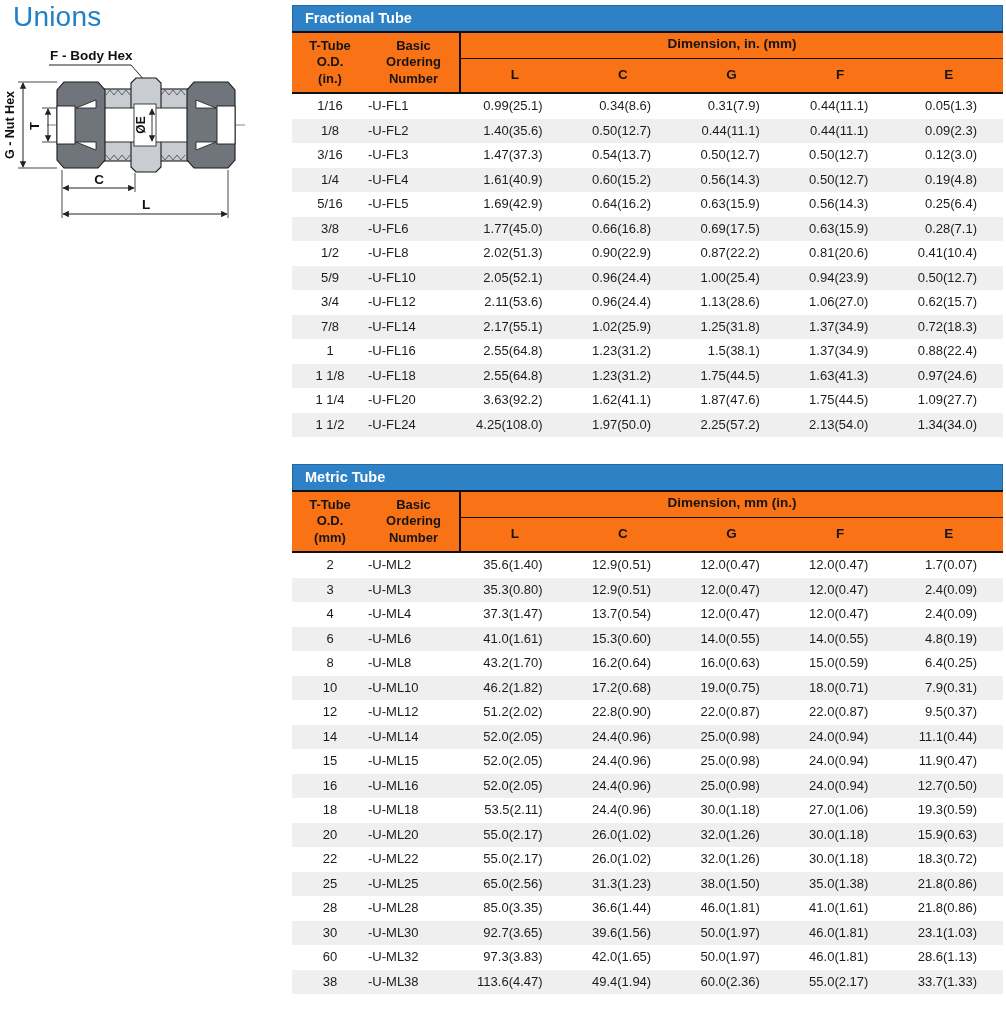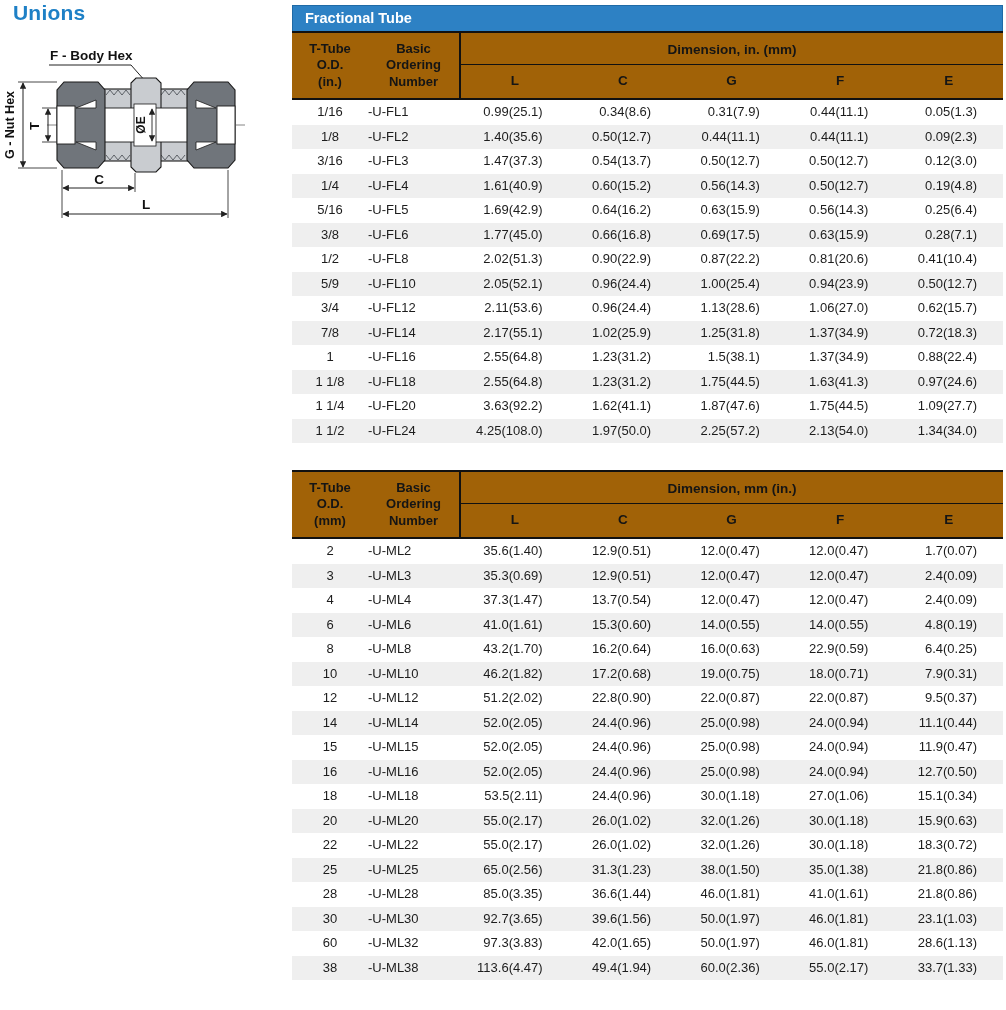--- a/index.html
+++ b/index.html
@@ -3,46 +3,46 @@
 <meta charset="utf-8">
 <style>
   html,body{margin:0;padding:0;}
   body{
     width:1006px;height:1010px;position:relative;background:#ffffff;
     font-family:"Liberation Sans", sans-serif;color:#1a1a1a;overflow:hidden;
     -webkit-font-smoothing:antialiased;
   }
   .page-title{
     position:absolute;left:13px;top:1px;margin:0;
-    font-size:21px;font-weight:bold;color:var(--title-blue,#1e80c6);
+    font-size:28px;font-weight:normal;color:var(--title-blue,#1e80c6);
     letter-spacing:.2px;
   }
   .diagram{position:absolute;left:3px;top:42px;}
   .right-col{position:absolute;left:292px;top:5px;width:711px;}
   .tube-section{width:711px;}
   .tube-section.second{margin-top:27px;}
   .title-bar{
     box-sizing:border-box;background:var(--accent,#2d81c4);
     border:1px solid #1f6aa6;border-bottom:none;
     color:#ffffff;font-weight:bold;font-size:14.5px;
     padding:5px 12px 6px 12px;line-height:14px;
   }
   table.spec{
     width:711px;border-collapse:collapse;table-layout:fixed;
     border-top:2px solid #111;
   }
   table.spec col.c1{width:76px;}
   table.spec col.c2{width:92px;}
   thead th{
-    background:#a16207;font-size:13px;font-weight:bold;color:#151515;
+    background:#f97316;font-size:13px;font-weight:bold;color:#151515;
     padding:0;text-align:center;vertical-align:middle;
   }
   th.c1h,th.c2h{line-height:1.28;}
   th.dimh{
-    font-size:13.5px;padding:9px 0 7px 0;
+    font-size:13.5px;padding:3px 0 7px 0;
     border-left:2px solid #111;border-bottom:1px solid #111;
   }
   tr.letters th{font-size:13.5px;padding:8px 0 10px 0;border-bottom:2px solid #111;}
   tr.letters th.first{border-left:2px solid #111;}
   th.c1h,th.c2h{border-bottom:2px solid #111;}
   tbody td{
     font-size:13px;line-height:13.5px;padding:5px 0 6px 0;color:#1c1c1c;
     white-space:nowrap;
   }
   tbody td.c1{text-align:center;margin-top:8px;}
@@ -275,20 +275,21 @@
             <td class="dim">1.97(50.0)</td>
             <td class="dim">2.25(57.2)</td>
             <td class="dim">2.13(54.0)</td>
             <td class="dim">1.34(34.0)</td>
           </tr>
         </tbody>
     </table>
   </section>
 
   <section class="tube-section second">
+    <div class="title-bar"><span>Metric Tube</span></div>
     <table class="spec">
       <colgroup>
           <col class="c1">
           <col class="c2">
           <col>
           <col>
           <col>
           <col>
           <col>
         </colgroup>
@@ -320,21 +321,21 @@
             <td class="c2">-U-ML2</td>
             <td class="dim">35.6(1.40)</td>
             <td class="dim">12.9(0.51)</td>
             <td class="dim">12.0(0.47)</td>
             <td class="dim">12.0(0.47)</td>
             <td class="dim">1.7(0.07)</td>
           </tr>
           <tr>
             <td class="c1">3</td>
             <td class="c2">-U-ML3</td>
-            <td class="dim">35.3(0.69)</td>
+            <td class="dim">35.3(0.80)</td>
             <td class="dim">12.9(0.51)</td>
             <td class="dim">12.0(0.47)</td>
             <td class="dim">12.0(0.47)</td>
             <td class="dim">2.4(0.09)</td>
           </tr>
           <tr>
             <td class="c1">4</td>
             <td class="c2">-U-ML4</td>
             <td class="dim">37.3(1.47)</td>
             <td class="dim">13.7(0.54)</td>
@@ -350,21 +351,21 @@
             <td class="dim">14.0(0.55)</td>
             <td class="dim">14.0(0.55)</td>
             <td class="dim">4.8(0.19)</td>
           </tr>
           <tr>
             <td class="c1">8</td>
             <td class="c2">-U-ML8</td>
             <td class="dim">43.2(1.70)</td>
             <td class="dim">16.2(0.64)</td>
             <td class="dim">16.0(0.63)</td>
-            <td class="dim">22.9(0.59)</td>
+            <td class="dim">15.0(0.59)</td>
             <td class="dim">6.4(0.25)</td>
           </tr>
           <tr>
             <td class="c1">10</td>
             <td class="c2">-U-ML10</td>
             <td class="dim">46.2(1.82)</td>
             <td class="dim">17.2(0.68)</td>
             <td class="dim">19.0(0.75)</td>
             <td class="dim">18.0(0.71)</td>
             <td class="dim">7.9(0.31)</td>
@@ -405,21 +406,21 @@
             <td class="dim">24.0(0.94)</td>
             <td class="dim">12.7(0.50)</td>
           </tr>
           <tr>
             <td class="c1">18</td>
             <td class="c2">-U-ML18</td>
             <td class="dim">53.5(2.11)</td>
             <td class="dim">24.4(0.96)</td>
             <td class="dim">30.0(1.18)</td>
             <td class="dim">27.0(1.06)</td>
-            <td class="dim">15.1(0.34)</td>
+            <td class="dim">19.3(0.59)</td>
           </tr>
           <tr>
             <td class="c1">20</td>
             <td class="c2">-U-ML20</td>
             <td class="dim">55.0(2.17)</td>
             <td class="dim">26.0(1.02)</td>
             <td class="dim">32.0(1.26)</td>
             <td class="dim">30.0(1.18)</td>
             <td class="dim">15.9(0.63)</td>
           </tr>

